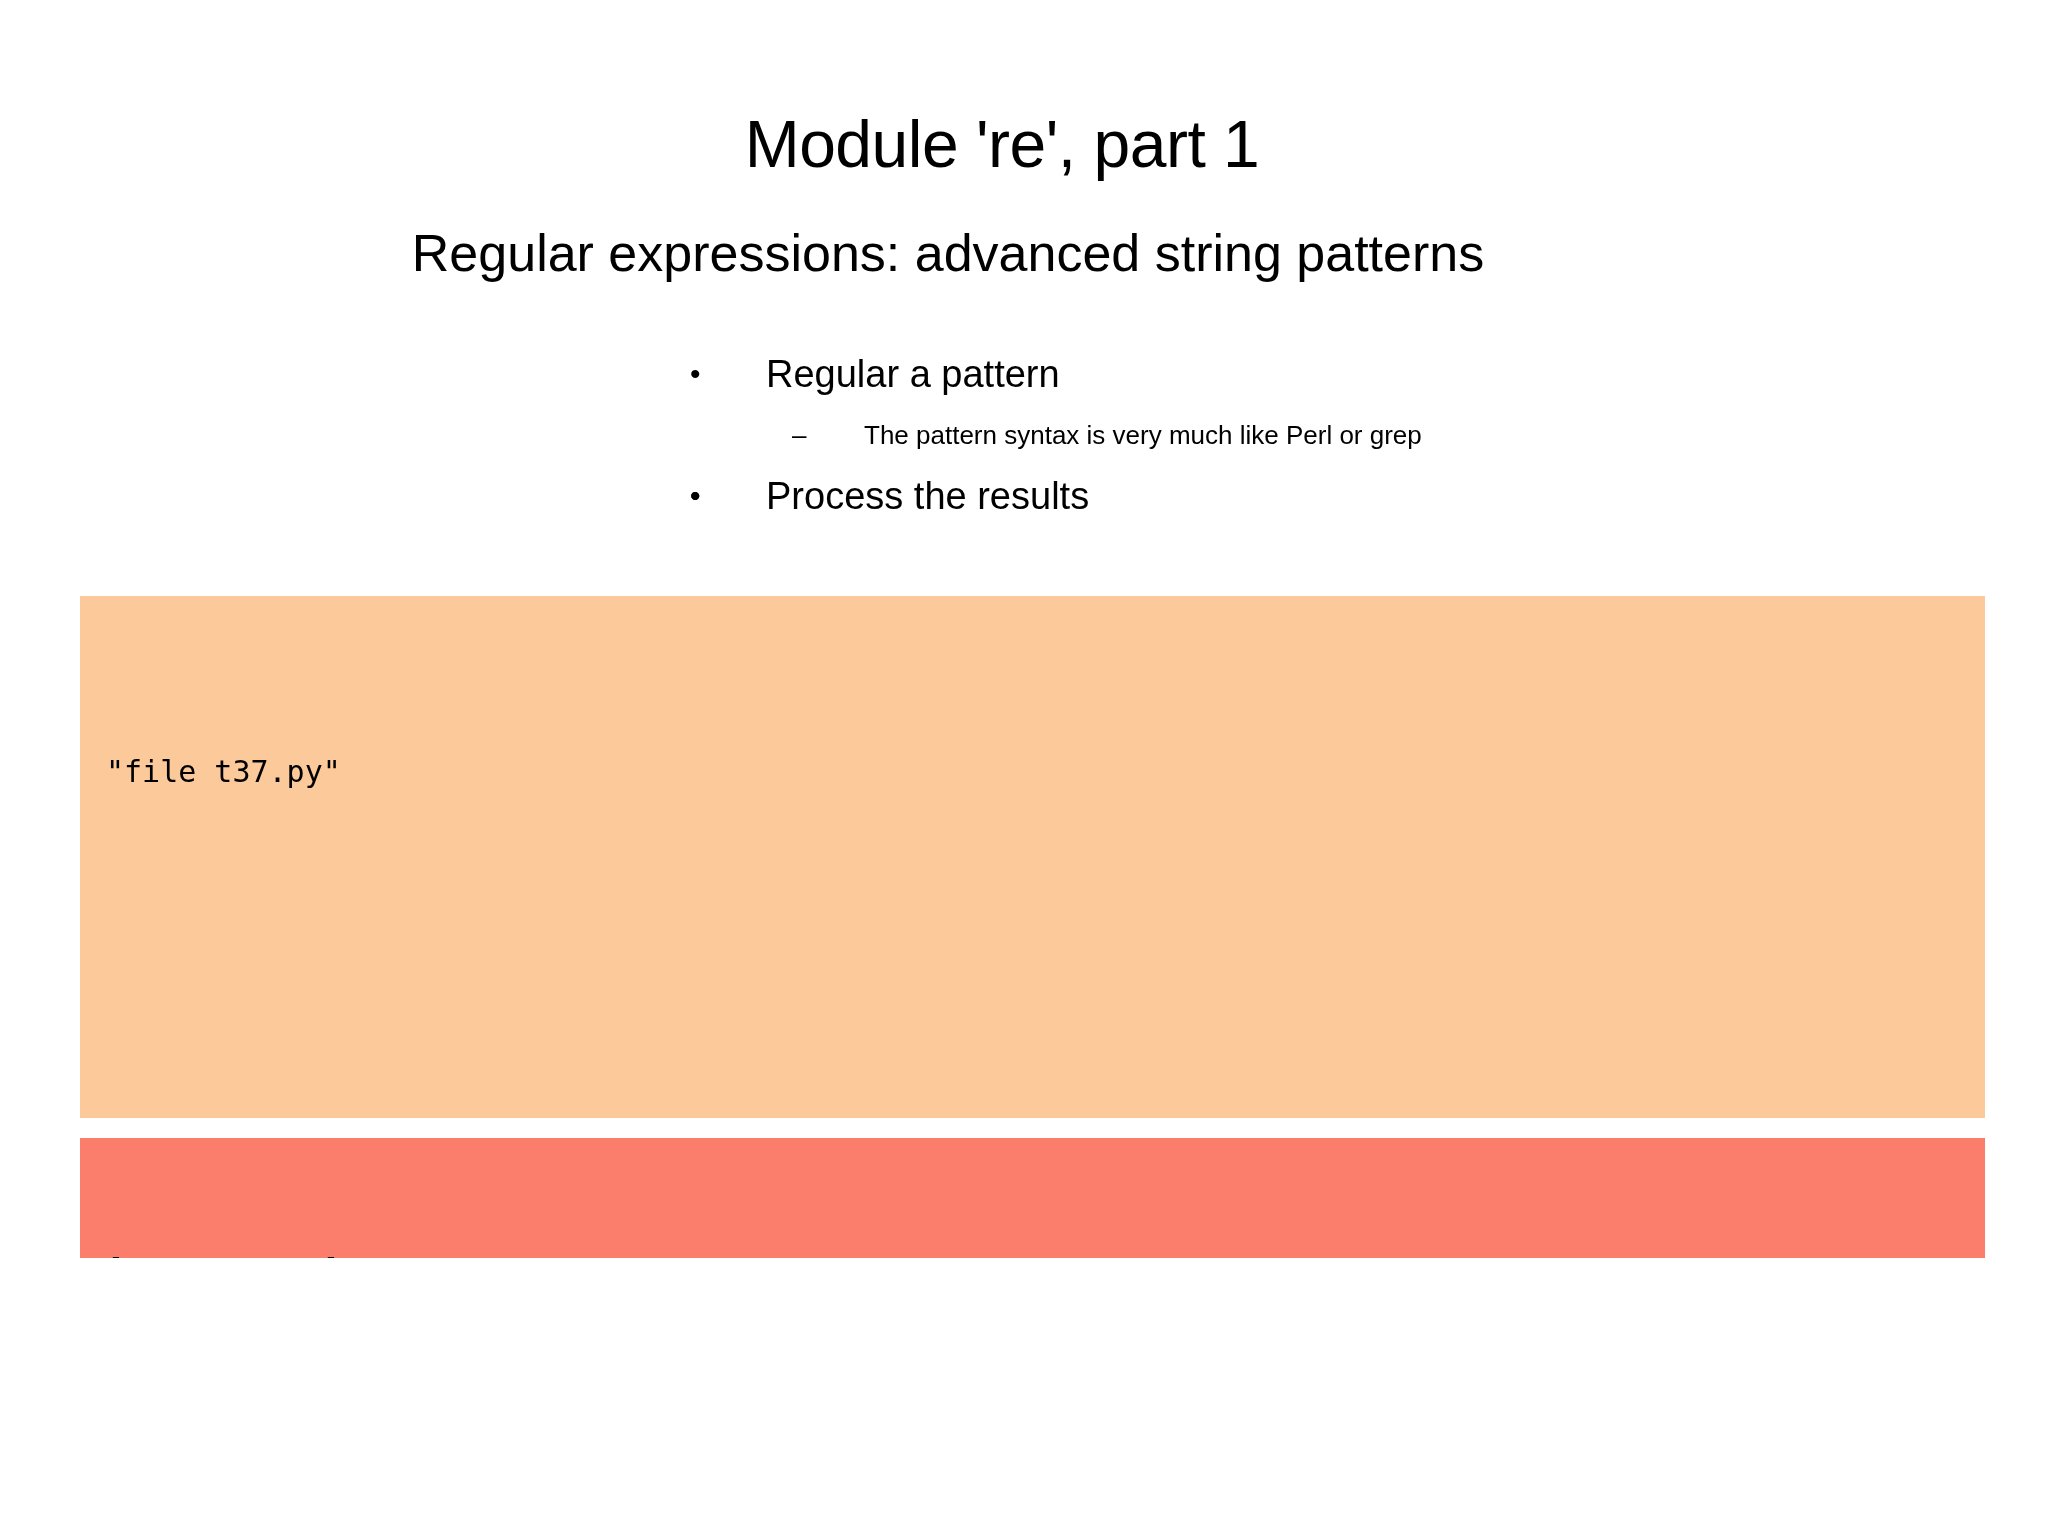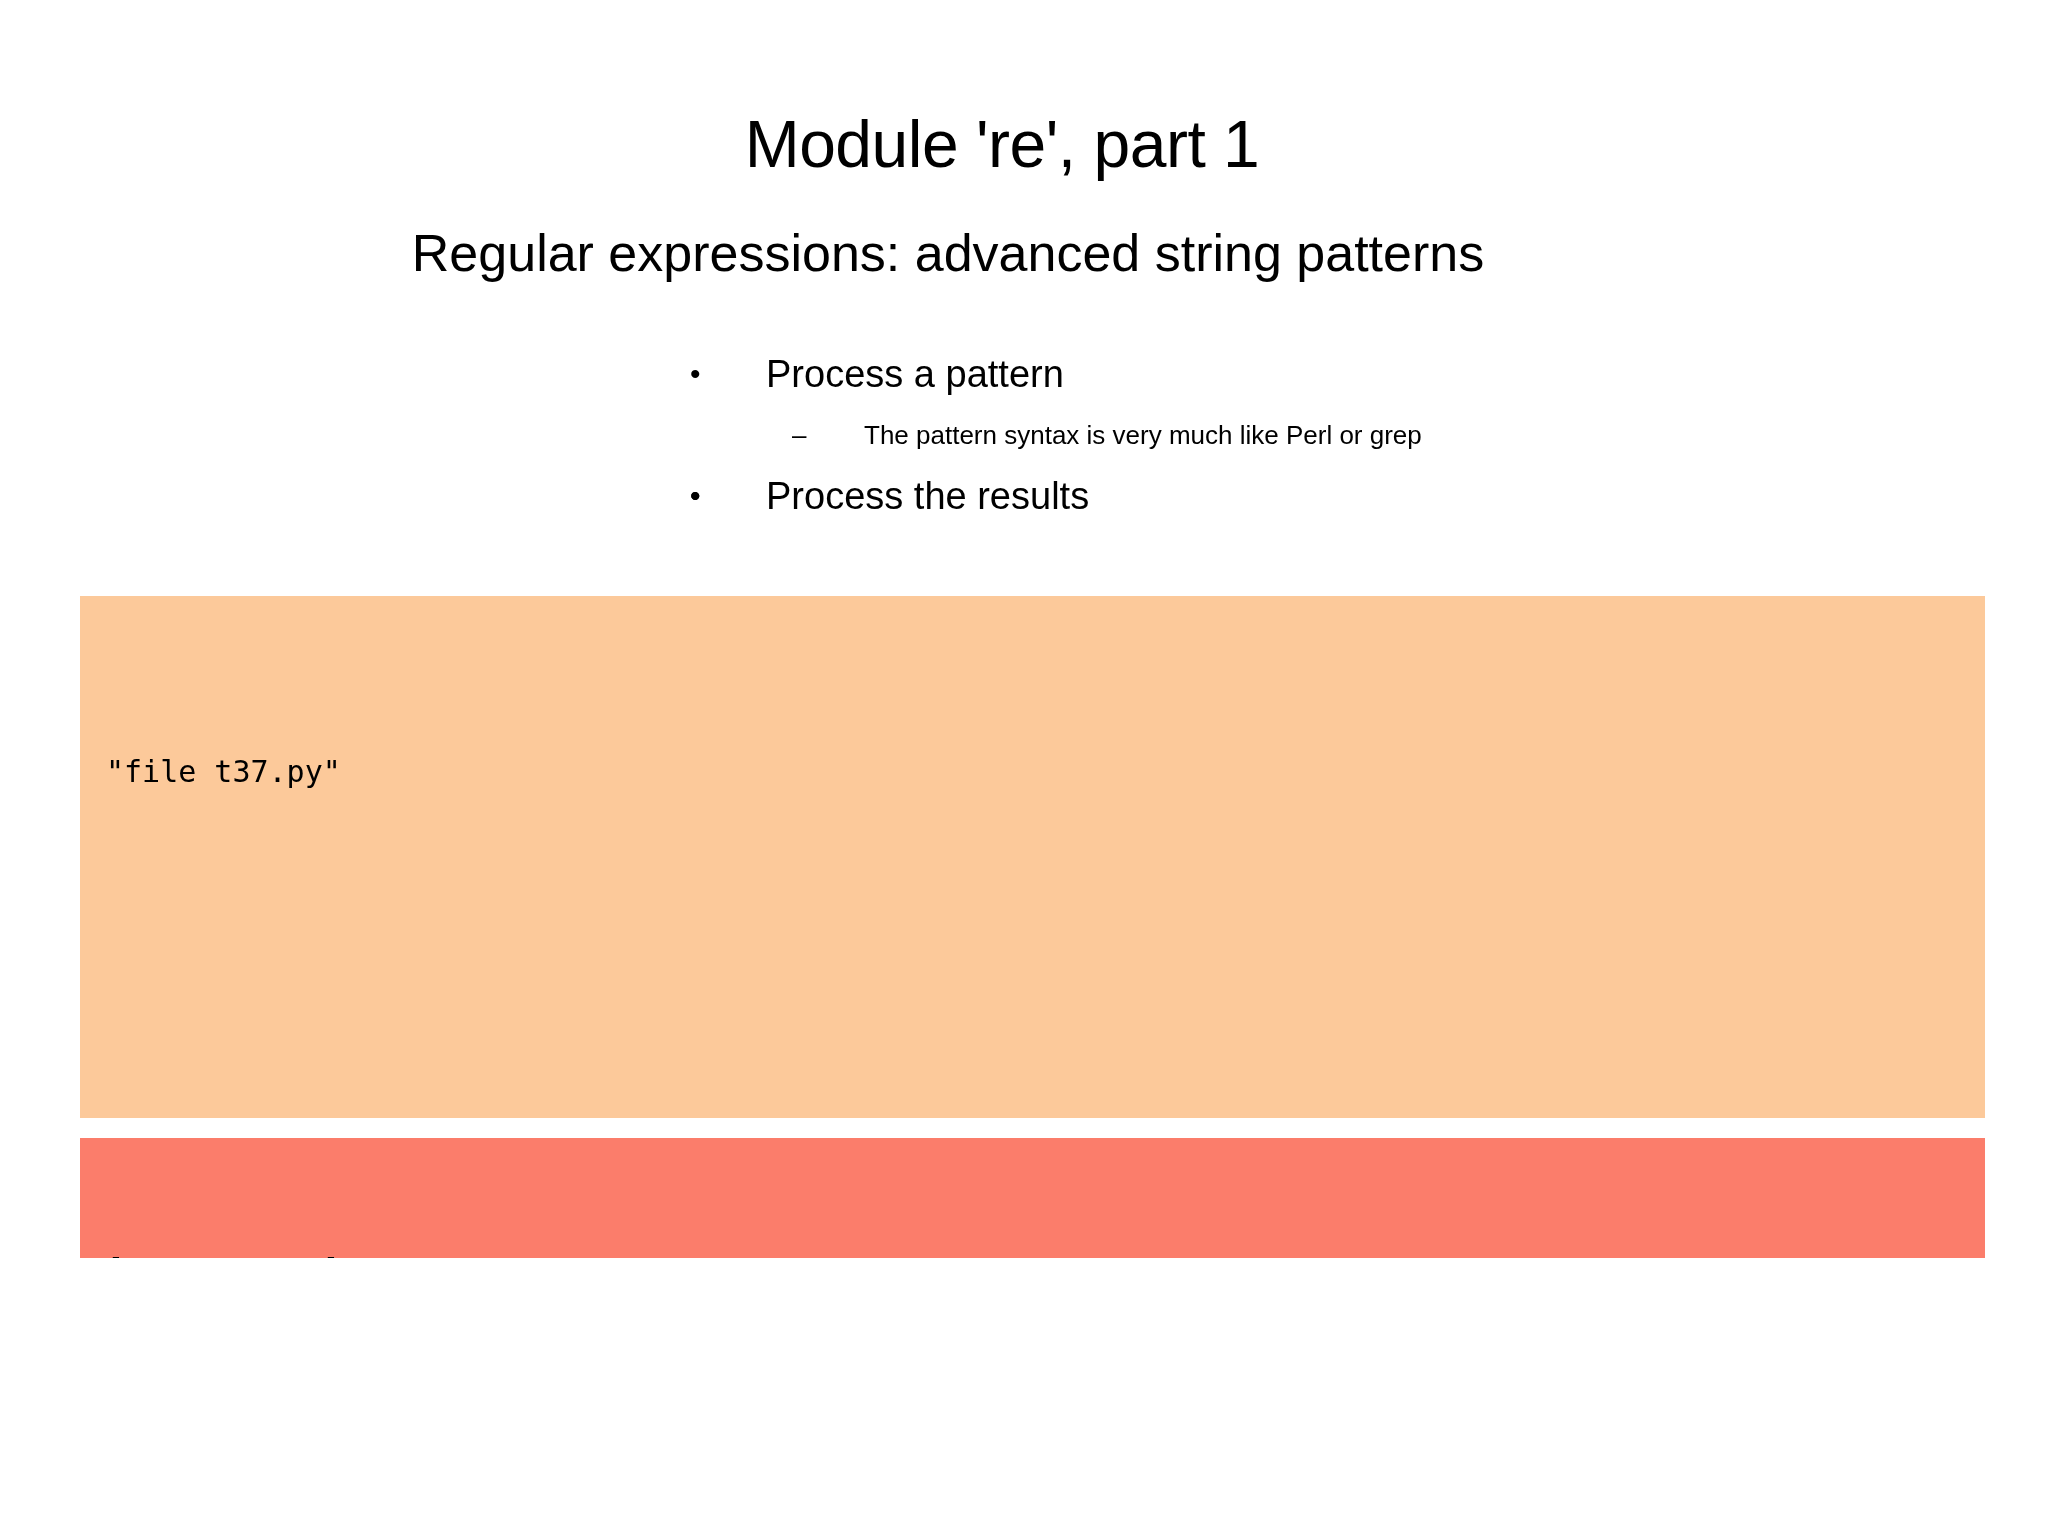--- a/index.html
+++ b/index.html
@@ -114,21 +114,21 @@
 <body>
 
 <div class="slide-title">Module 're', part 1</div>
 
 <div class="slide-subtitle">Regular expressions: advanced string patterns</div>
 
 <div class="bullets">
 
   <div class="bullet-l1">
     <span class="marker">•</span>
-    <span>Process a pattern</span>
+    <span>Regular a pattern</span>
   </div>
 
   <div class="bullet-l2">
     <span class="marker">–</span>
     <span>The pattern syntax is very much like Perl or grep</span>
   </div>
 
   <div class="bullet-l1">
     <span class="marker">•</span>
   </div>

